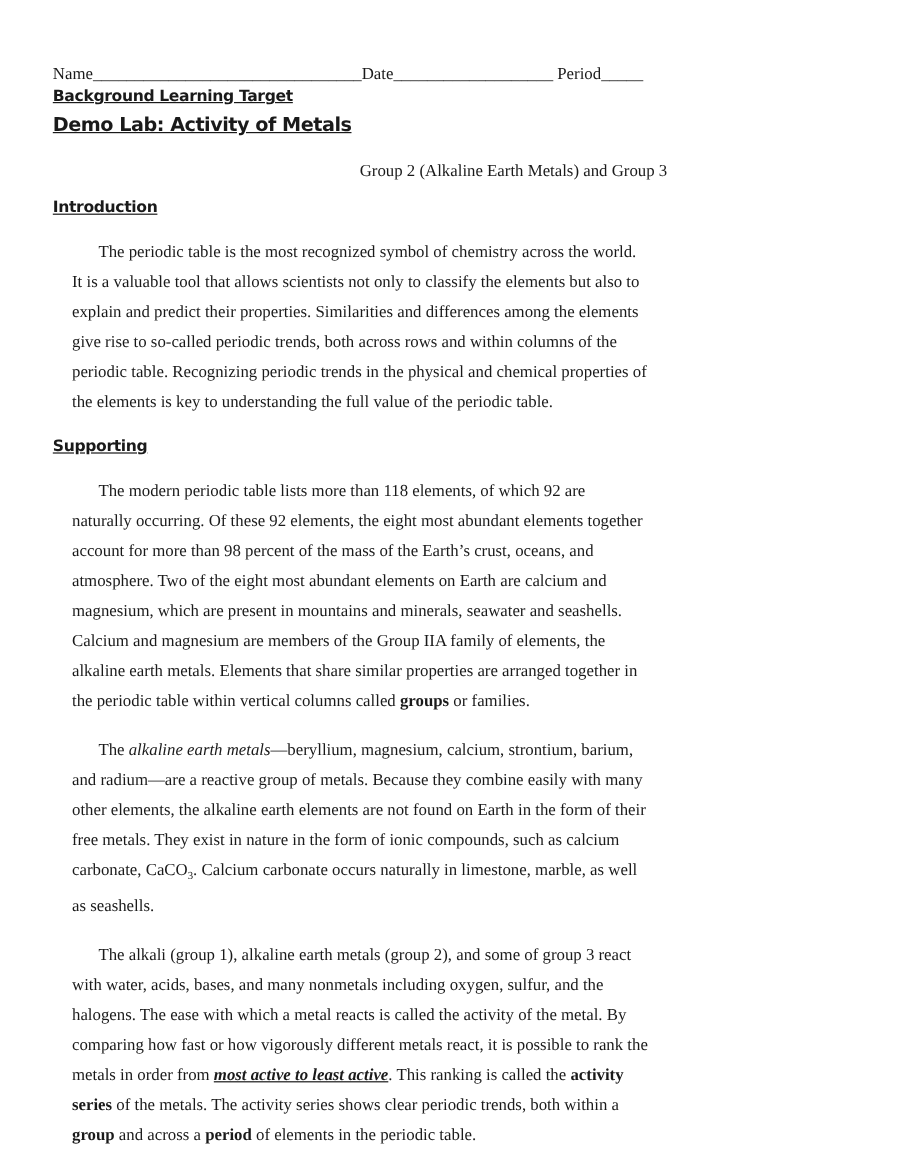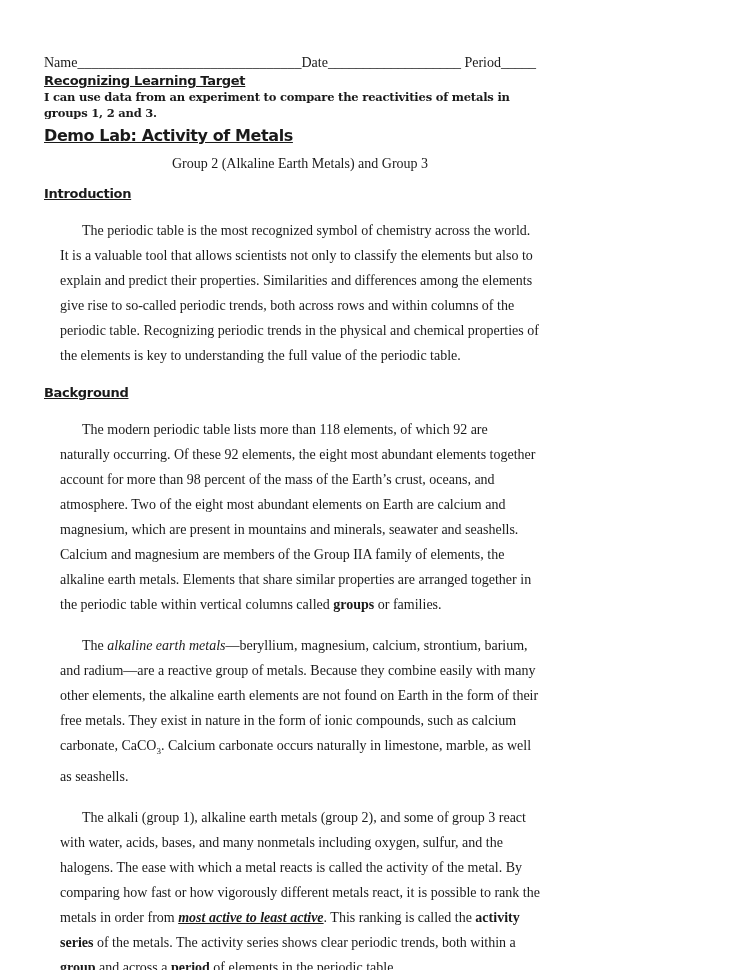--- a/index.html
+++ b/index.html
@@ -6,42 +6,41 @@
   body { width: 749px; height: 970px; position: relative; overflow: hidden;
          font-family: "Liberation Serif", serif; color: #1a1a1a; }
   .page { position: absolute; left: 44px; top: 54px; width: 512px; }
   .header-line { font-size: 14px; line-height: 18px; white-space: nowrap; }
   .section-head { font-family: "DejaVu Sans", sans-serif; font-weight: bold;
                   font-size: 13px; text-decoration: underline; line-height: 17px; letter-spacing: -0.3px; }
   .target-text { font-family: "DejaVu Serif", serif; font-weight: bold; font-size: 11.5px;
                  line-height: 16px; letter-spacing: -0.2px; }
   .title { text-align: left; font-family: "DejaVu Sans", sans-serif; font-weight: bold;
            font-size: 16px; text-decoration: underline; margin-top: 4px; line-height: 22px; letter-spacing: -0.4px; }
-  .subtitle { text-align: center; font-size: 14px; margin-top: 8px; line-height: 18px; }
+  .subtitle { text-align: right; font-size: 14px; margin-top: 20px; line-height: 18px; }
   .para { font-size: 14px; line-height: 25px; margin: 16px; text-indent: 22px; }
   .intro-head { margin-top: 12px; }
   .bg-head { margin-top: 8px; }
   .bi-u { font-weight: bold; font-style: italic; text-decoration: underline; }
 </style>
 </head>
 <body>
 
 <div class="page">
   <div class="header-line">
     <span>Name</span><span>________________________________</span><span>Date</span><span>___________________</span><span> Period</span><span>_____</span>
   </div>
 
-  <div class="section-head">Recognizing Learning Target</div>
-  <div class="target-text">I can use data from an experiment to compare the reactivities of metals in groups 1, 2 and 3.</div>
+  <div class="section-head">Background Learning Target</div>
 
   <div class="title">Demo Lab: Activity of Metals</div>
   <div class="subtitle">Group 2 (Alkaline Earth Metals) and Group 3</div>
 
   <div class="section-head intro-head">Introduction</div>
   <p class="para">The periodic table is the most recognized symbol of chemistry across the world. It is a valuable tool that allows scientists not only to classify the elements but also to explain and predict their properties. Similarities and differences among the elements give rise to so-called periodic trends, both across rows and within columns of the periodic table. Recognizing periodic trends in the physical and chemical properties of the elements is key to understanding the full value of the periodic table.</p>
 
-  <div class="section-head bg-head">Background</div>
+  <div class="section-head bg-head">Supporting</div>
   <p class="para"><span>The modern periodic table lists more than 118 elements, of which 92 are naturally occurring. Of these 92 elements, the eight most abundant elements together account for more than 98 percent of the mass of the Earth’s crust, oceans, and atmosphere. Two of the eight most abundant elements on Earth are calcium and magnesium, which are present in mountains and minerals, seawater and seashells. Calcium and magnesium are members of the Group IIA family of elements, the alkaline earth metals. Elements that share similar properties are arranged together in the periodic table within vertical columns called </span><b>groups</b><span> or families.</span></p>
 
   <p class="para"><span>The </span><i>alkaline earth metals</i><span>—beryllium, magnesium, calcium, strontium, barium, and radium—are a reactive group of metals. Because they combine easily with many other elements, the alkaline earth elements are not found on Earth in the form of their free metals. They exist in nature in the form of ionic compounds, such as calcium carbonate, CaCO</span><sub style="font-size:9px;">3</sub><span>. Calcium carbonate occurs naturally in limestone, marble, as well as seashells.</span></p>
 
   <p class="para"><span>The alkali (group 1), alkaline earth metals (group 2), and some of group 3 react with water, acids, bases, and many nonmetals including oxygen, sulfur, and the halogens. The ease with which a metal reacts is called the activity of the metal. By comparing how fast or how vigorously different metals react, it is possible to rank the metals in order from </span><span class="bi-u">most active to least active</span><span>. This ranking is called the </span><b>activity series</b><span> of the metals. The activity series shows clear periodic trends, both within a </span><b>group</b><span> and across a </span><b>period</b><span> of elements in the periodic table.</span></p>
 </div>
 
 </body></html>

